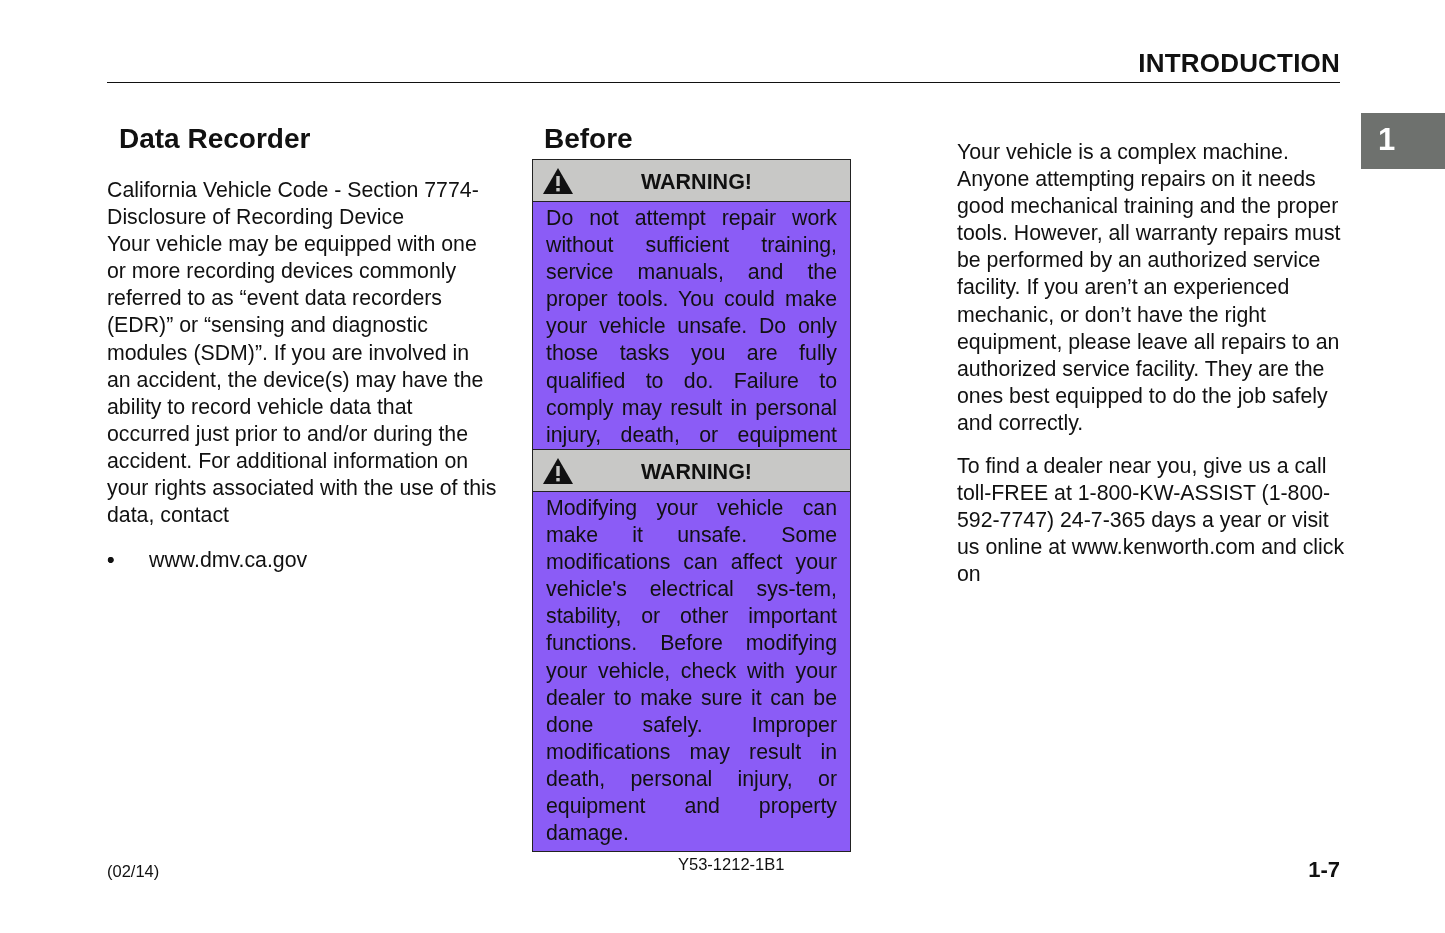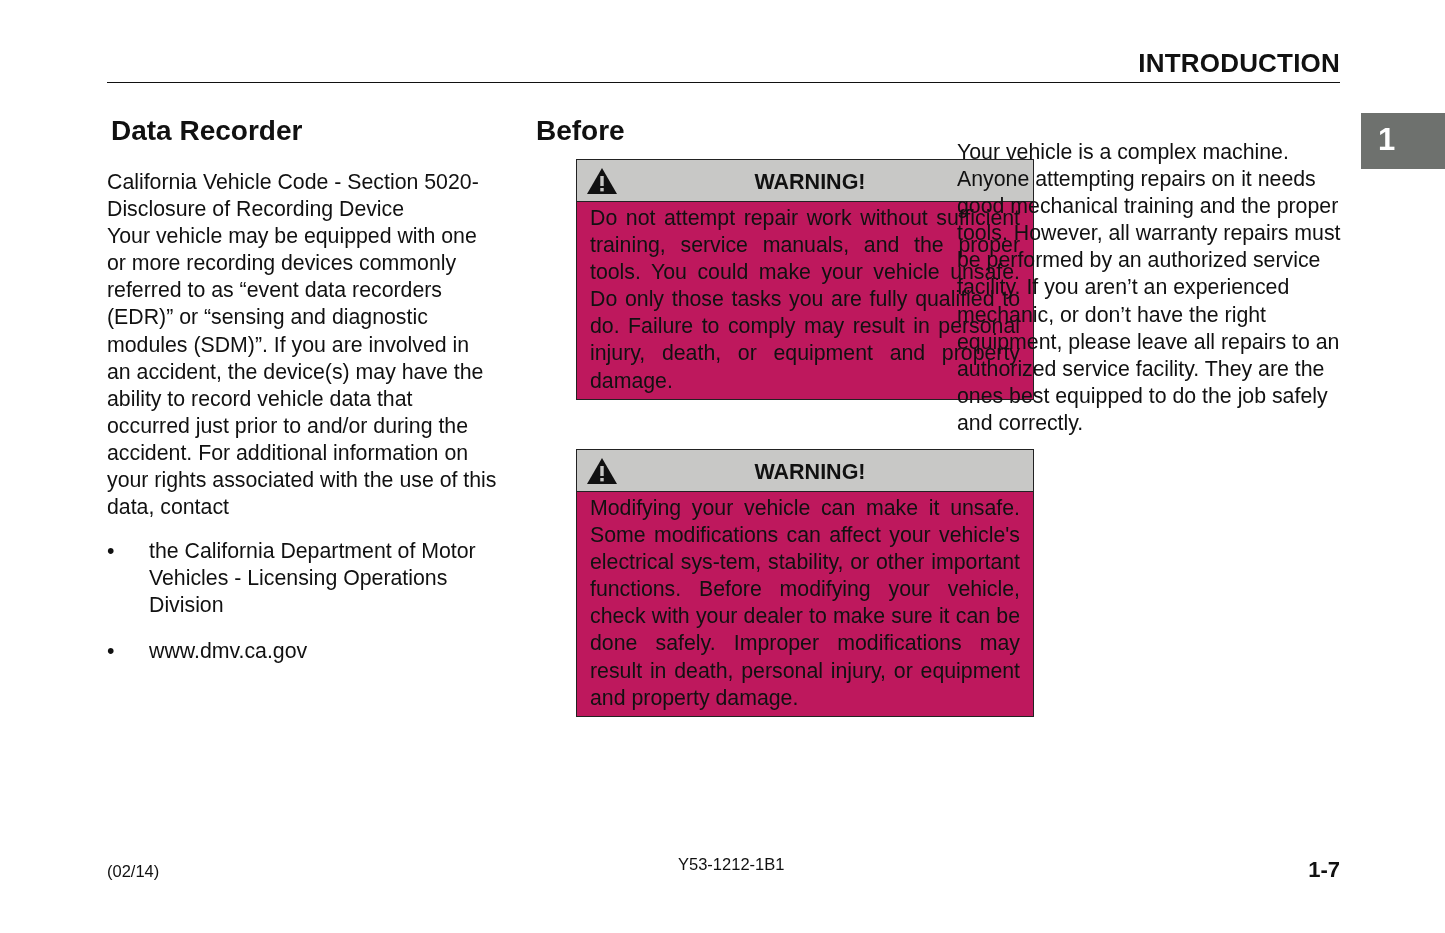--- a/index.html
+++ b/index.html
@@ -16,33 +16,33 @@
     font-weight: bold; font-size: 26px; letter-spacing: 0.2px;
   }
   .chapter-tab {
     position: absolute; left: 1361px; top: 113px; width: 84px; height: 56px;
     background: #6e716e; color: #fff; font-weight: bold; font-size: 31px;
   }
   .chapter-tab span { position: absolute; left: 17px; top: 9px; }
 
   .col { position: absolute; font-size: 21.3px; line-height: 27.1px; }
   .col p { margin: 0; }
-  .h2 { font-weight: bold; font-size: 28px; line-height: 32px; margin: 4px; }
+  .h2 { font-weight: bold; font-size: 28px; line-height: 32px; margin: 12px; }
 
   .col1 { left: 107px; top: 111px; width: 395px; }
   .col1 .h2 { margin-bottom: 22px; }
   .col1 .p-gap { }
   .bullets { margin-top: 17px; }
   .bullet { position: relative; padding-left: 42px; margin-bottom: 18px; }
   .bullet .dot { position: absolute; left: 0; top: 0; }
 
   .col2 { left: 532px; top: 111px; width: 383px; }
   .warning-box {
-    position: absolute; left: 532px; width: 458px;
-    border: 1.5px solid #222; box-sizing: border-box; background: #be185d; margin-left: 44px;
+    position: absolute; left: 532px; width: 319px;
+    border: 1.5px solid #222; box-sizing: border-box; background: #8b5cf6;
   }
   .warning-head {
     height: 41px; background: #c8c8c6; border-bottom: 1.5px solid #222;
     position: relative;
   }
   .warning-icon { position: absolute; left: 9px; top: 7px; width: 32px; height: 28px; }
   .warning-title {
     position: absolute; left: 0; right: 0; top: 10px; text-align: center;
     font-weight: bold; font-size: 21.5px; padding-left: 10px;
   }
@@ -65,26 +65,25 @@
 <div class="section-header">
   <div class="section-title">INTRODUCTION</div>
 </div>
 
 <div class="chapter-tab">
   <span>1</span>
 </div>
 
 <div class="col col1">
   <h2 class="h2">Data Recorder</h2>
-  <p style="width:385px;">California Vehicle Code - Section 5020- Disclosure of Recording Device</p>
+  <p style="width:385px;">California Vehicle Code - Section 7774- Disclosure of Recording Device</p>
   <p class="p-gap" style="width:390px;">Your vehicle may be equipped with one or more recording devices commonly referred to as “event data recorders (EDR)” or “sensing and diagnostic modules (SDM)”.  If you are involved in an accident, the device(s) may have the ability to record vehicle data that occurred just prior to and/or during the accident. For additional information on your rights associated with the use of this data, contact</p>
   <div class="bullets">
     <div class="bullet">
       <span class="dot">•</span>
-      <div>the California Department of Motor Vehicles - Licensing Operations Division</div>
     </div>
     <div class="bullet">
       <span class="dot">•</span>
       <div>www.dmv.ca.gov</div>
     </div>
   </div>
 </div>
 
 <div class="col col2">
   <h2 class="h2">Before</h2>
@@ -109,17 +108,18 @@
       <rect x="14.3" y="9" width="3.4" height="10" fill="#c8c8c6"></rect>
       <rect x="14.3" y="21" width="3.4" height="3.4" fill="#c8c8c6"></rect>
     </svg>
     <div class="warning-title">WARNING!</div>
   </div>
   <div class="warning-body">Modifying your vehicle can make it unsafe.  Some modifications can affect your vehicle's electrical sys-tem, stability, or other important functions.  Before modifying your vehicle, check with your dealer to make sure it can be done safely. Improper modifications may result in death, personal injury, or equipment and property damage.</div>
 </div>
 
 <div class="col col3">
   <p>Your vehicle is a complex machine. Anyone attempting repairs on it needs good mechanical training and the proper tools.  However, all warranty repairs must be performed by an authorized service facility. If you aren’t an experienced mechanic, or don’t have the right equipment, please leave all repairs to an authorized service facility.  They are the ones best equipped to do the job safely and correctly.</p>
+  <p>To find a dealer near you, give us a call toll-FREE at 1-800-KW-ASSIST (1-800-592-7747) 24-7-365 days a year or visit us online at www.kenworth.com and click on</p>
 </div>
 
 <div class="footer footer-date">(02/14)</div>
 <div class="footer footer-code">Y53-1212-1B1</div>
 <div class="footer footer-page">1-7</div>
 
 </body></html>

